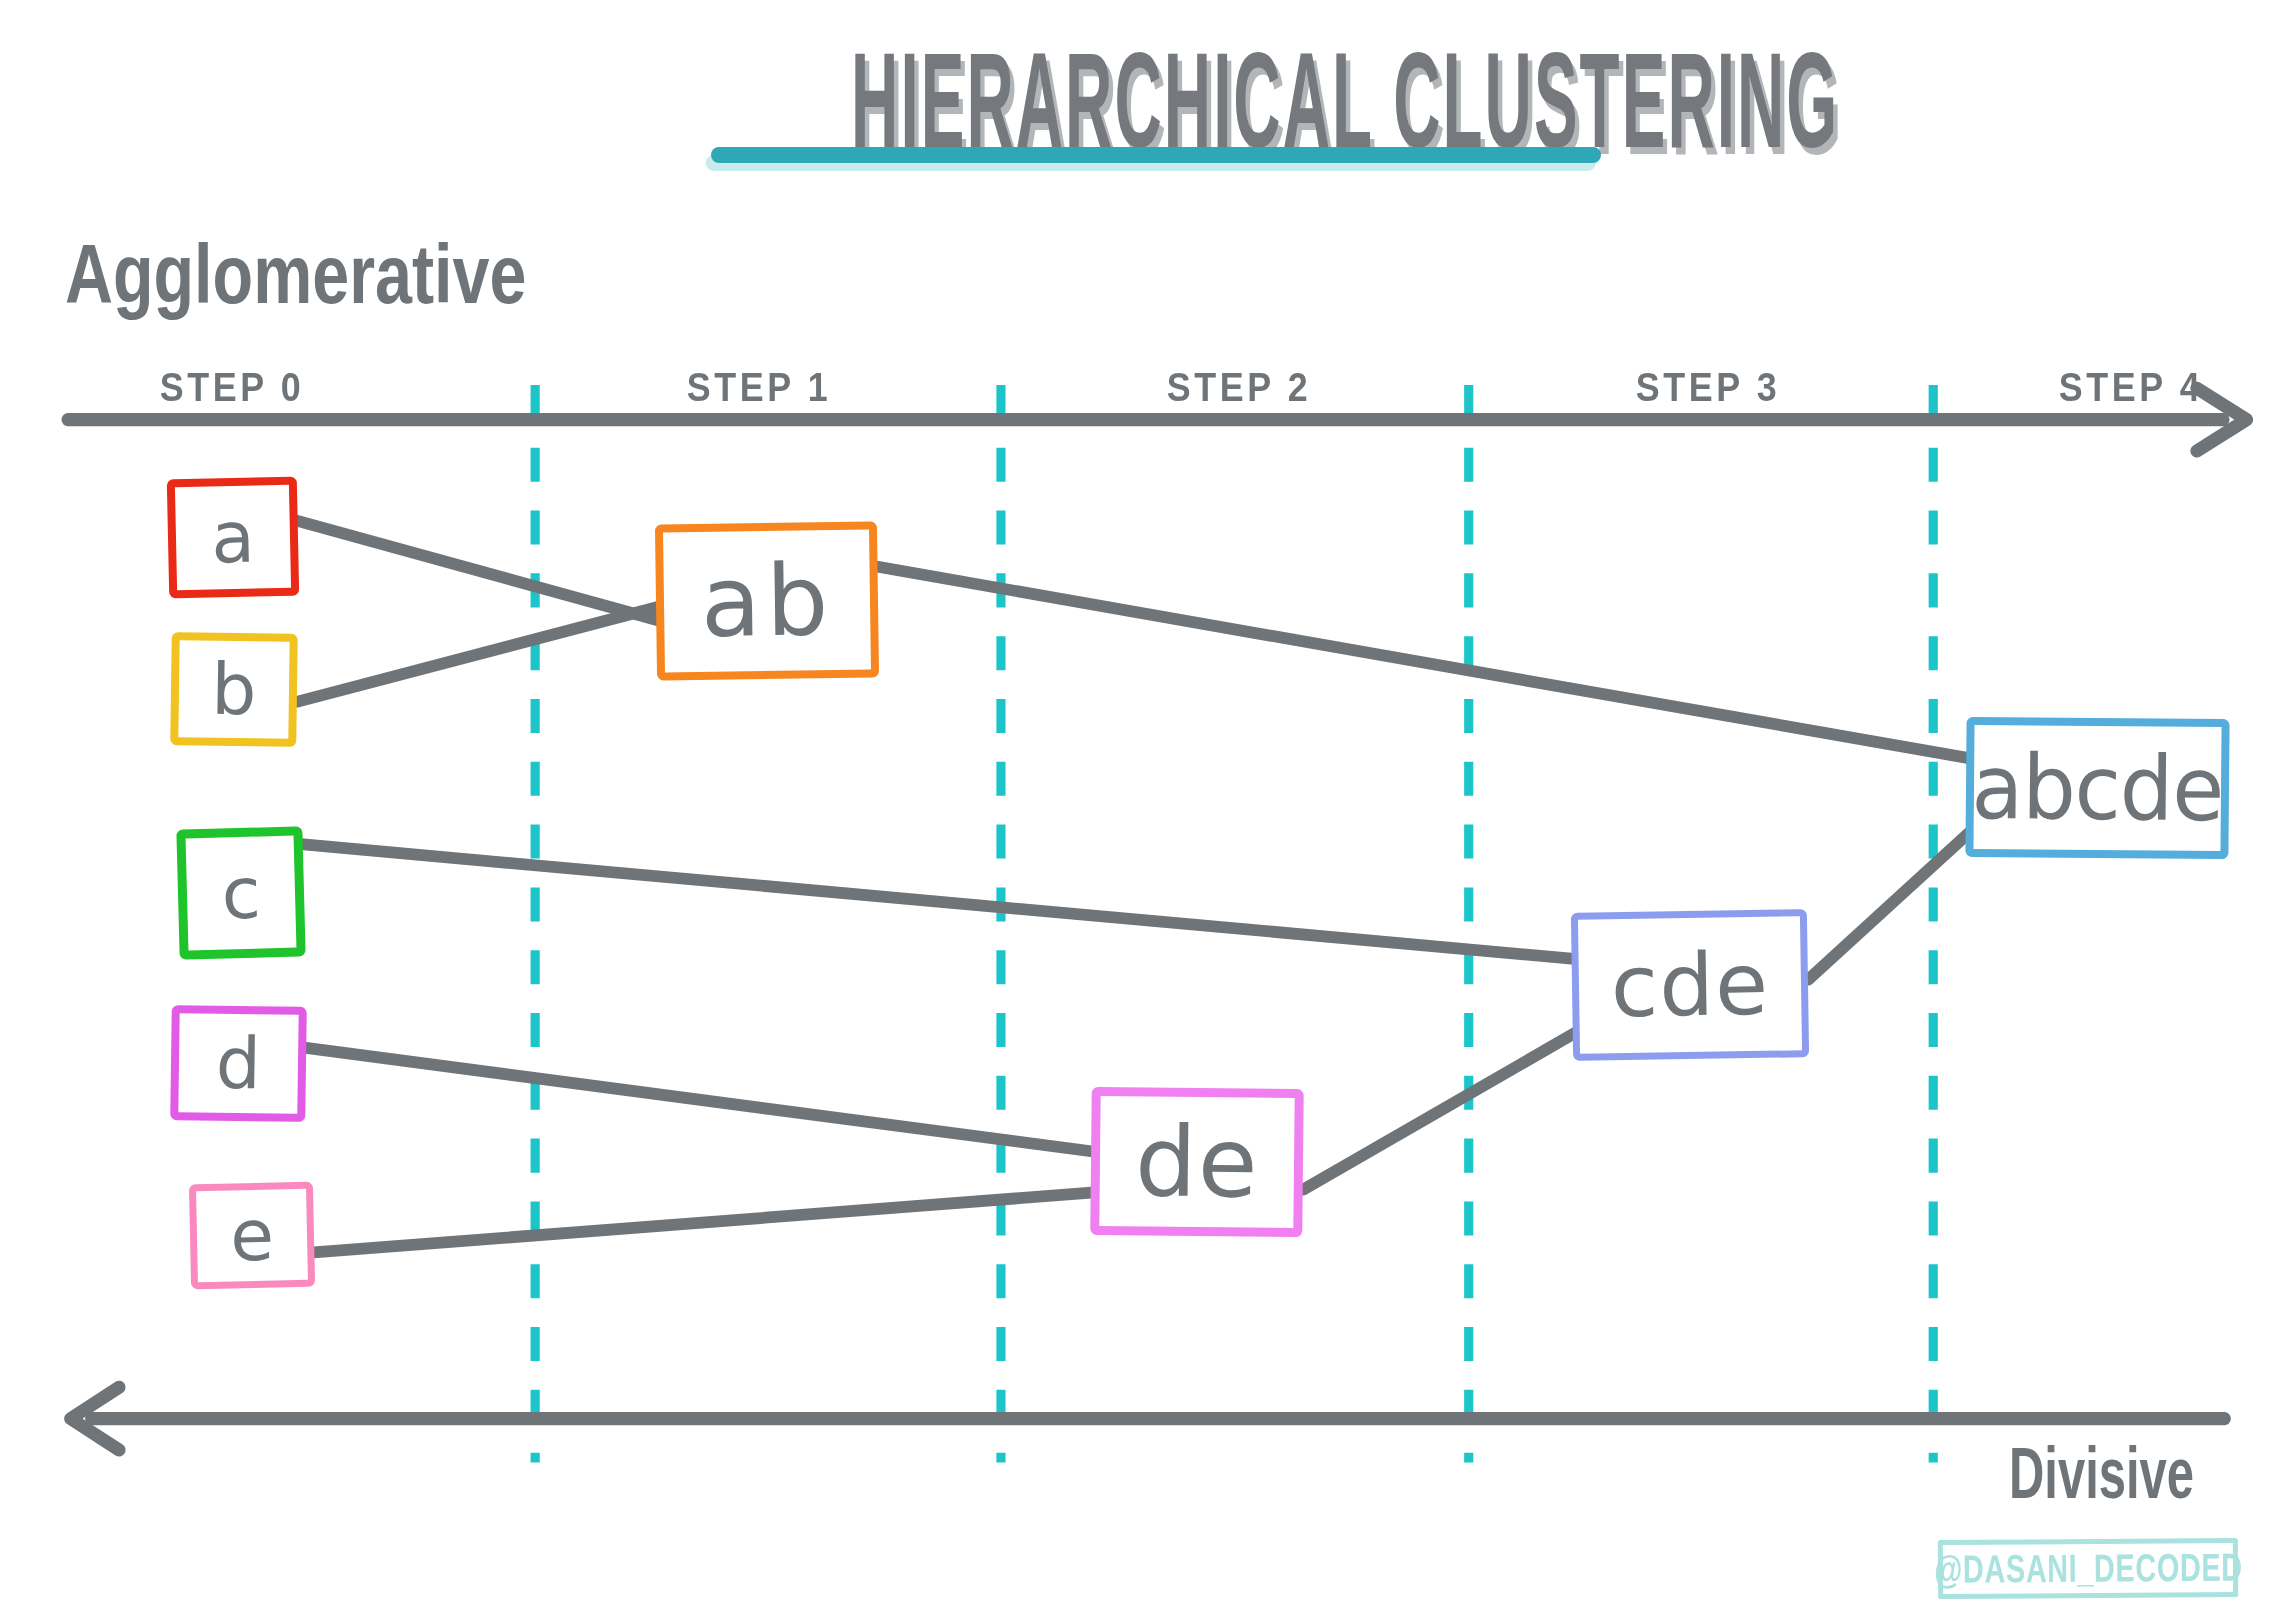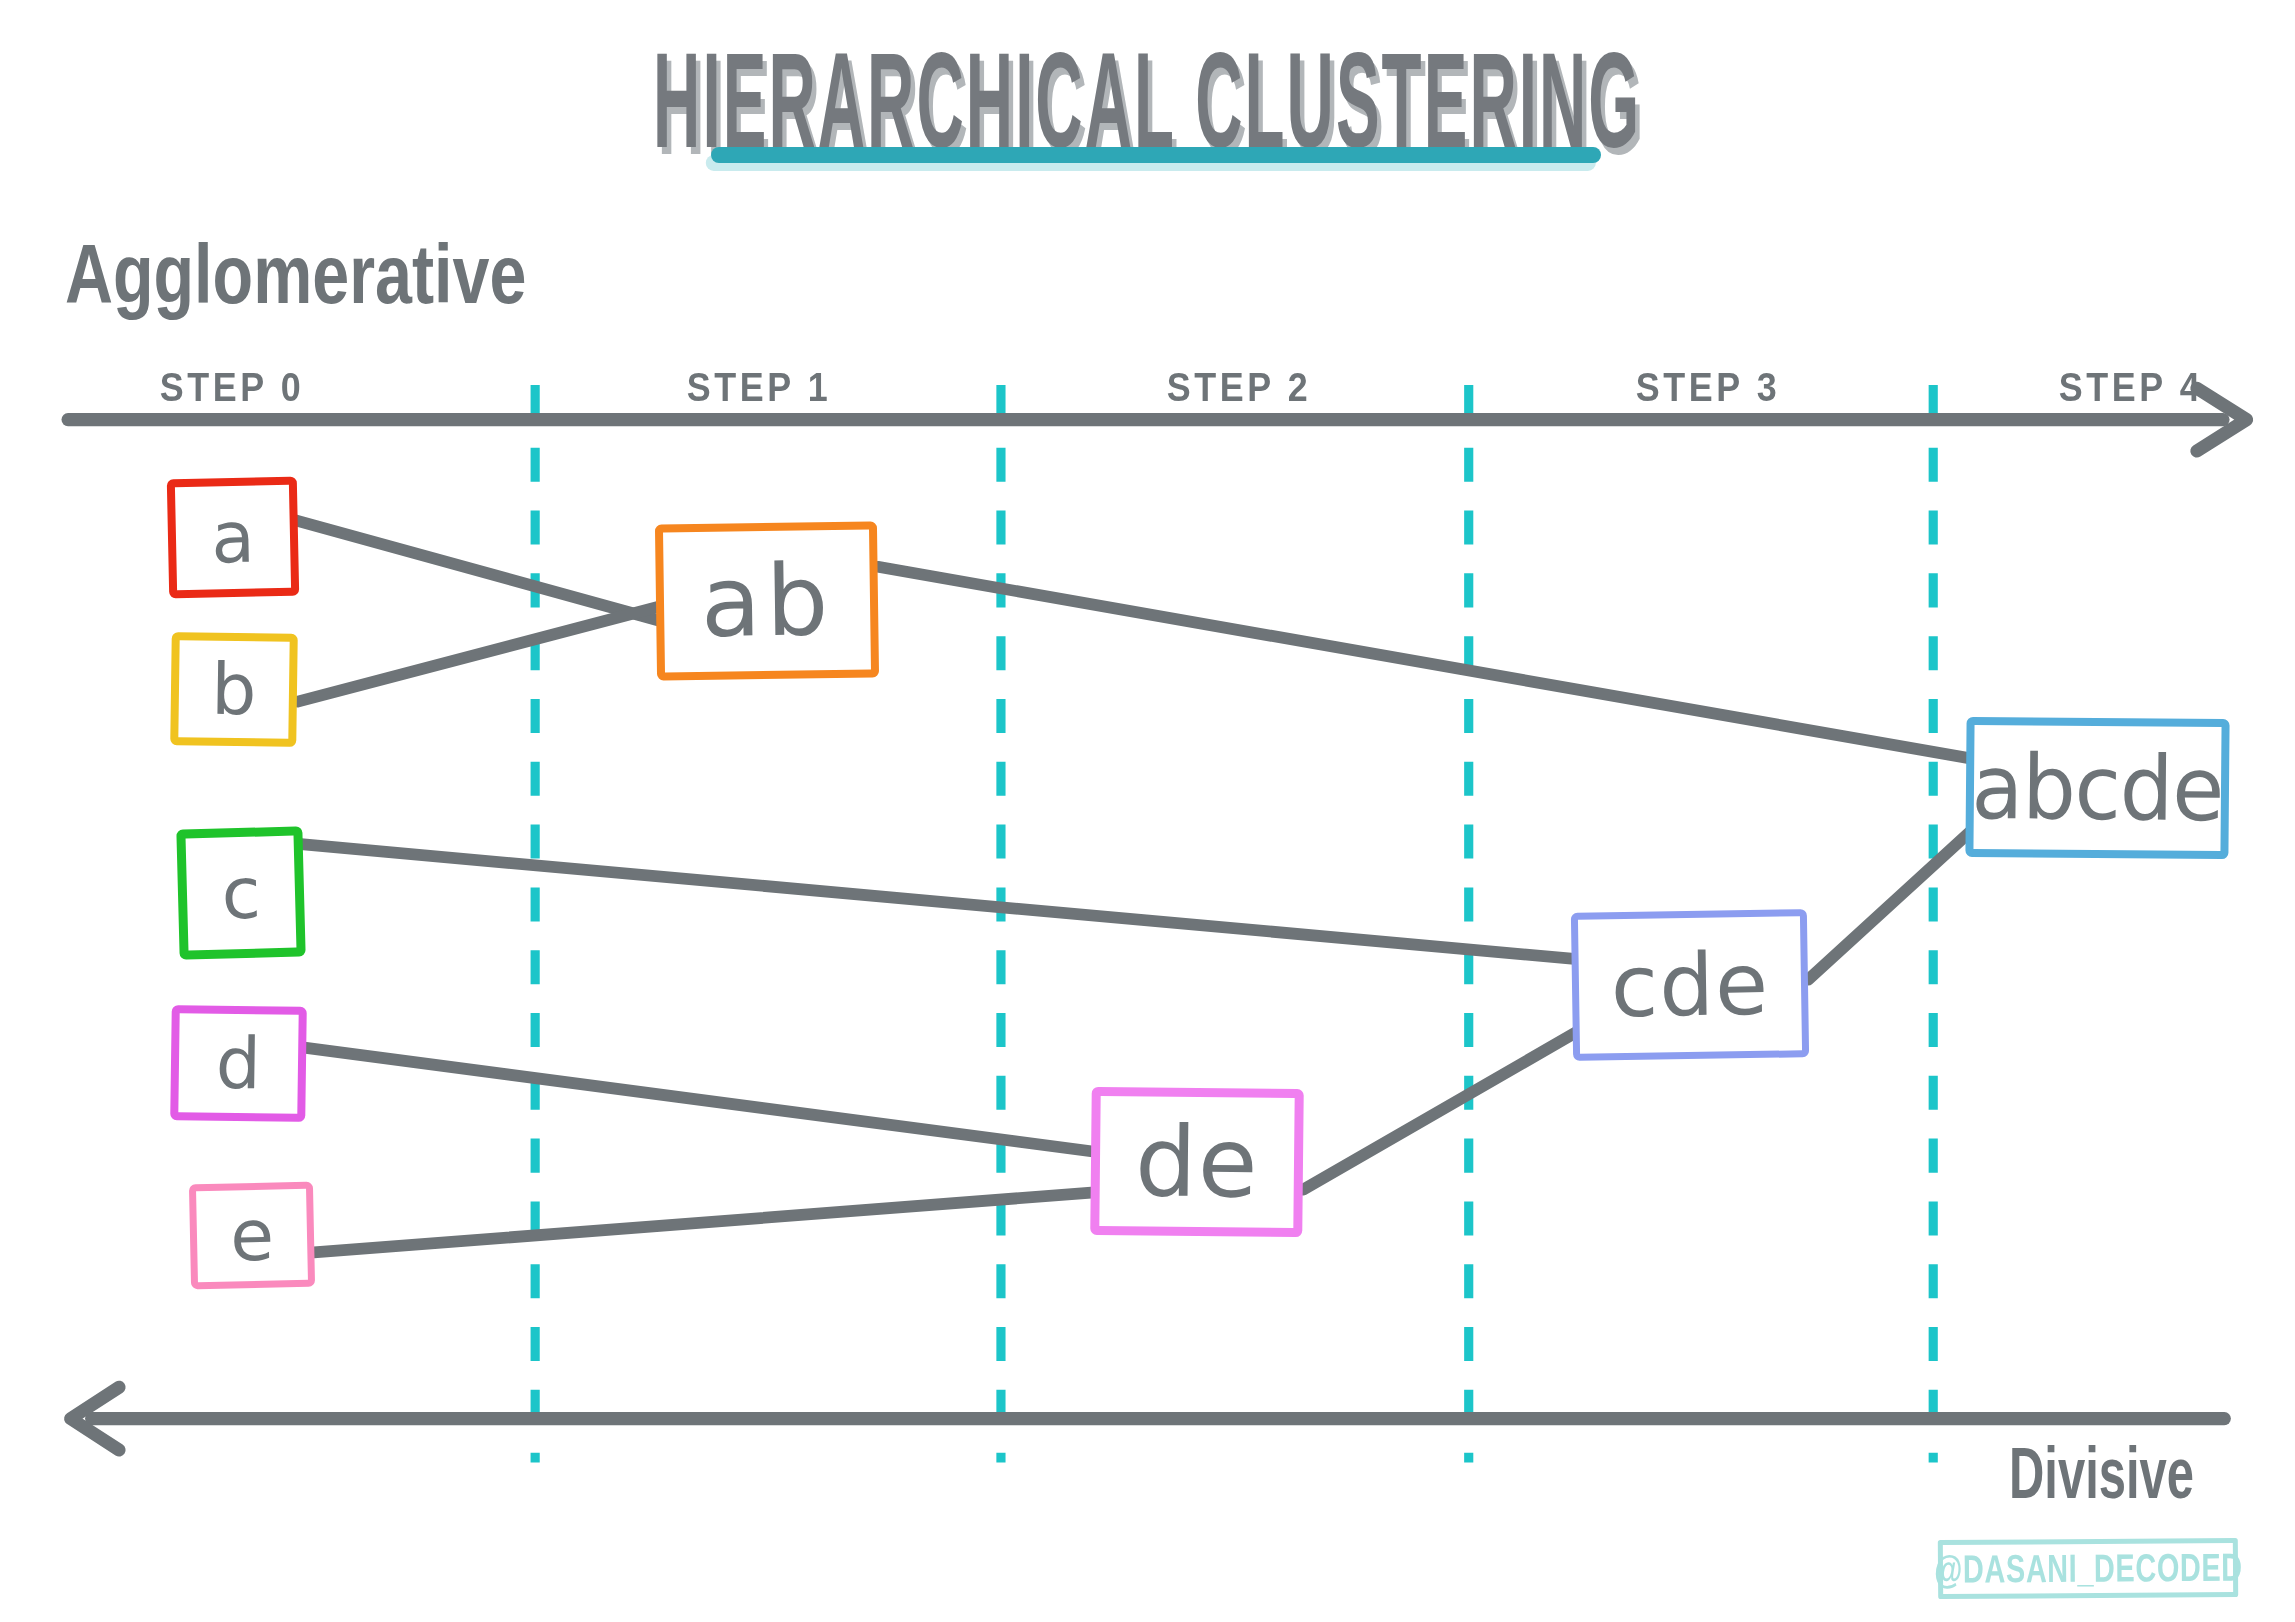--- a/index.html
+++ b/index.html
@@ -22,21 +22,21 @@
     position: absolute;
     left: 0; top: 0;
     width: 2295px;
     height: 1623px;
   }
   
   .title-wrap {
     position: absolute;
     left: 0; right: 0;
     top: 22px;
-    text-align: center;
+    text-align: right;
     white-space: nowrap;
   }
   .title-text {
     display: inline-block;
     font-size: 126px;
     font-weight: bold;
     letter-spacing: 3.9px;
     color: #75797e;
     transform: scale(0.52, 1.08);
     transform-origin: center top;

